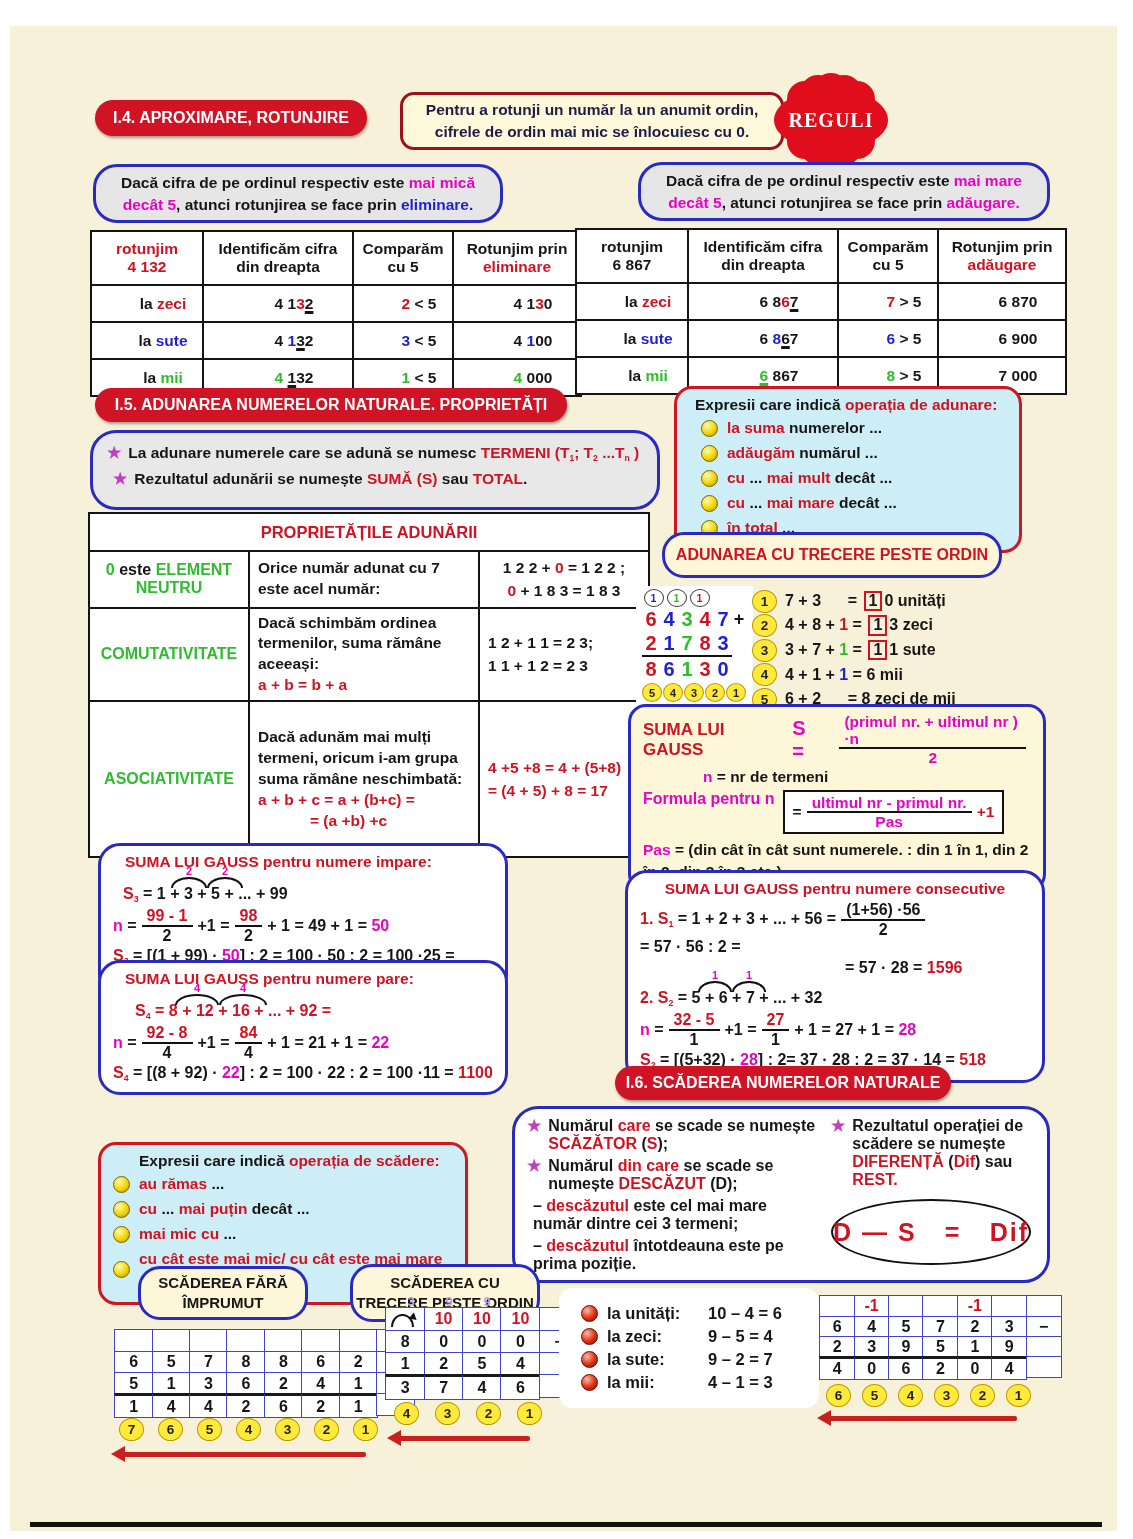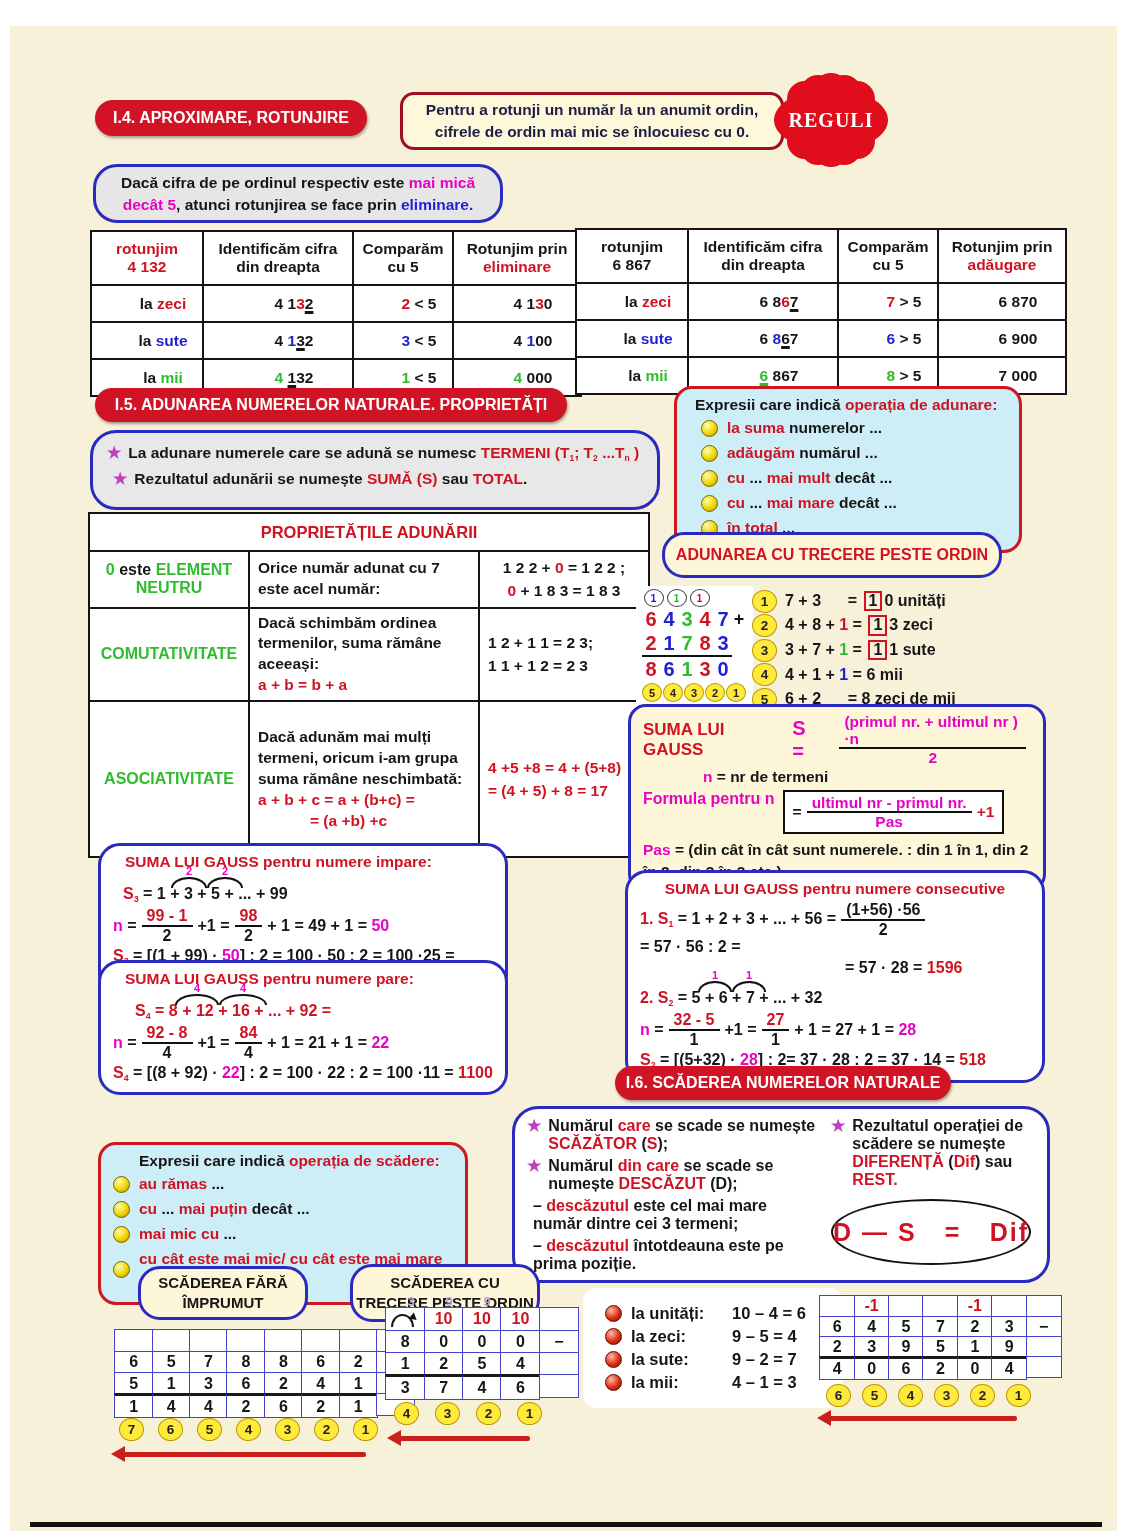--- a/index.html
+++ b/index.html
@@ -120,20 +120,23 @@
   <div class="abs" style="left:770px;top:76px;width:122px;height:88px">
     <div class="badge-petals"></div>
     <div class="badge-core"></div>
     <div style="position:relative;width:100%;height:100%;display:flex;align-items:center;justify-content:center">
       <span class="badge-text">REGULI</span>
     </div>
   </div>
 
   <div class="abs rulebox" style="left:93px;top:164px;width:376px;min-height:40px">
       <span><span>Dacă cifra de pe ordinul respectiv este </span><span class="mag">mai mică</span><span> </span><span class="mag">decât 5</span><span>, atunci rotunjirea se face prin </span><span class="blue">eliminare.</span></span>
+    </div>
+  <div class="abs rulebox" style="left:638px;top:162px;width:378px;min-height:40px">
+      <span><span>Dacă cifra de pe ordinul respectiv este </span><span class="mag">mai mare</span><span> </span><span class="mag">decât 5</span><span>, atunci rotunjirea se face prin </span><span class="mag">adăugare.</span></span>
     </div>
 
   <table class="abs rtable" style="left:90px;top:230px">
     <tbody>
         <tr>
       <th class="cw0">
             <div class="red">rotunjim</div>
             <div class="red">4 132</div>
           </th>
       <th class="cw1">
@@ -612,21 +615,21 @@
       </div>
     </div>
   <div class="abs circles" style="left:394px;top:1402px;gap:16px">
       <span class="num-circle">4</span>
       <span class="num-circle">3</span>
       <span class="num-circle">2</span>
       <span class="num-circle">1</span>
     </div>
   <div class="abs rarrow" style="left:392px;top:1436px;width:138px"></div>
 
-  <div class="abs steplist" style="left:583px;top:1288px;width:216px;background:#fff;border-radius:14px;padding:12px 22px">
+  <div class="abs steplist" style="left:559px;top:1288px;width:216px;background:#fff;border-radius:14px;padding:12px 22px">
     <div class="srow">
         <span class="ball redb"></span>
         <span class="slabel">la unități:</span>
         <span>10 – 4 = 6</span>
       </div>
     <div class="srow">
         <span class="ball redb"></span>
         <span class="slabel">la zeci:</span>
         <span>9 – 5 = 4</span>
       </div>

